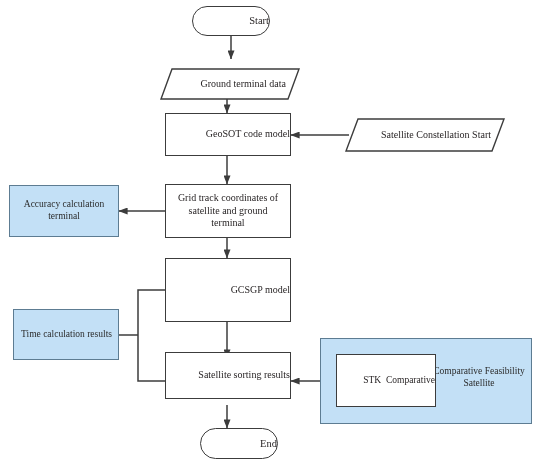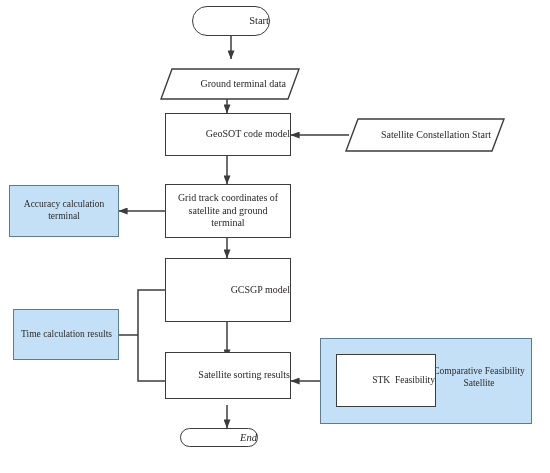--- a/index.html
+++ b/index.html
@@ -166,20 +166,20 @@
 
   <div class="node node-process" style="left:165px; top:342px; width:126px; height:47px;margin-top:10px;">
     <span>Satellite sorting results</span>
   </div>
 
   <div class="node node-group" style="left:320px; top:338px; width:212px; height:86px;">
     <div class="group-label" style="left:110px; top:26px; width:96px;">Comparative Feasibility Satellite</div>
   </div>
 
   <div class="node node-inner-process" style="left:336px; top:354px; width:100px; height:53px;">
-    <span style="white-space:pre;">STK  Feasibility</span>
+    <span style="white-space:pre;">STK  Comparative</span>
   </div>
 
-  <div class="node node-terminator" style="left:180px; top:428px; width:78px; height:19px;font-style:italic;">
+  <div class="node node-terminator" style="left:200px; top:428px; width:78px; height:31px;">
     <span>End</span>
   </div>
 
 </div>
 
 </body></html>

